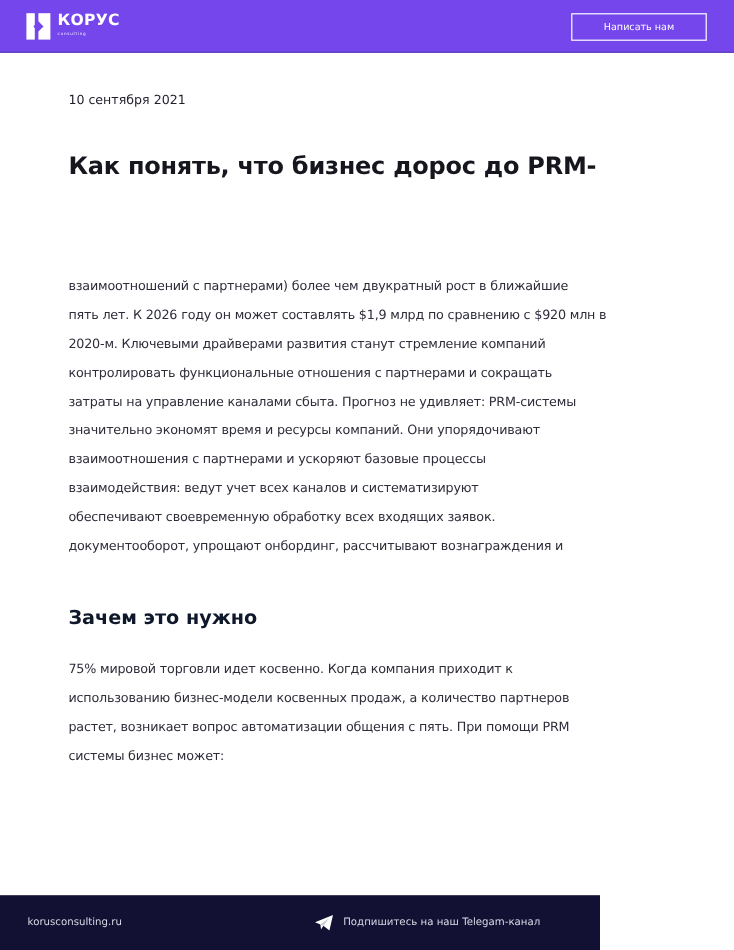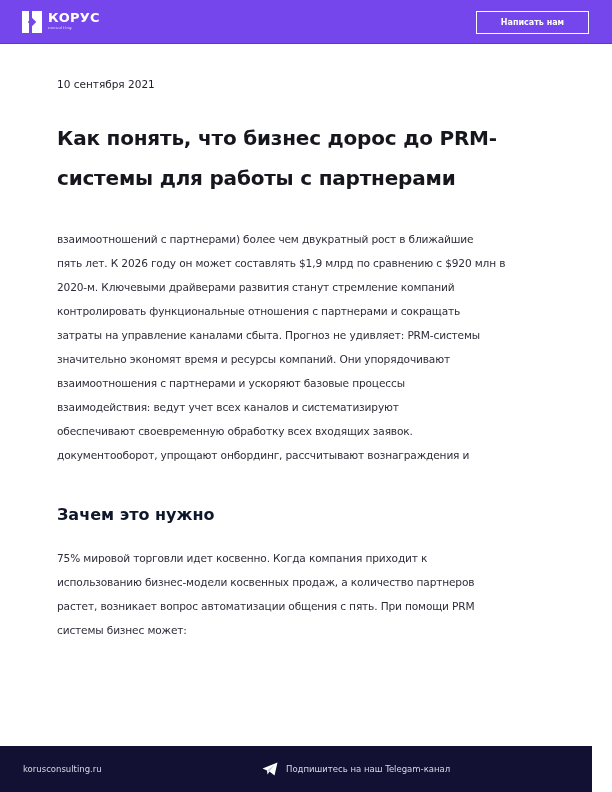--- a/index.html
+++ b/index.html
@@ -16,21 +16,21 @@
     .logo-mark .bar-l { position: absolute; left: 0; top: 0; width: 7px; height: 22px; background: #fff; }
     .logo-mark .bar-r { position: absolute; left: 10px; top: 0; width: 10px; height: 22px; background: #fff; }
     .logo-mark .notch { position: absolute; left: 7px; top: 8px; width: 6px; height: 6px; background: #7446ec; transform: rotate(45deg); }
     .logo-text { display: flex; flex-direction: column; }
     .logo-title { font-family: "DejaVu Sans", sans-serif; font-weight: bold; color: #fff; font-size: 13px; line-height: 14px; letter-spacing: 0.2px; }
     .logo-sub { color: #fff; font-size: 3.5px; line-height: 6px; letter-spacing: 0.6px; opacity: 0.9; }
 
     .btn-write {
       position: absolute; left: 476px; top: 11px; width: 113px; height: 23px;
       border: 1px solid #ffffff; background: transparent;
-      color: #fff; font-size: 8px; font-weight: bold;
+      color: #fff; font-size: 8px; font-weight: normal;
       display: flex; align-items: center; justify-content: center;
       font-family: "DejaVu Sans", sans-serif;
     }
 
     .date { position: absolute; left: 57px; top: 78px; font-size: 10.5px; color: #1f1f2b; }
 
     .title {
       position: absolute; left: 57px; top: 118px; width: 500px;
       font-size: 20px; font-weight: bold; line-height: 40px; color: #16161e;
       font-family: "DejaVu Sans", sans-serif; letter-spacing: -0.2px;
@@ -44,21 +44,21 @@
     .p1 { top: 227px; }
     .p2 { top: 546px; }
 
     .subheading {
       position: absolute; left: 57px; top: 505px;
       font-size: 16px; font-weight: bold; color: #0f172a;
       font-family: "DejaVu Sans", sans-serif;
     }
 
     .footer {
-      position: absolute; left: 0; top: 746px; width: 592px; height: 46px;
+      position: absolute; left: 0; top: 746px; width: 500px; height: 46px;
       background: #121133;
     }
     .footer-site { position: absolute; left: 23px; top: 18px; font-size: 8.5px; color: #d8d8e6; }
     .tg { position: absolute; left: 262px; top: 16px; width: 16px; height: 14px; }
     .footer-sub { position: absolute; left: 286px; top: 18px; font-size: 8.5px; color: #d8d8e6; }
     .btn-sub {
       position: absolute; left: 476px; top: 12px; width: 113px; height: 22px;
       border: 1px solid #ffffff; color: #fff; font-size: 8px; font-weight: bold;
       display: flex; align-items: center; justify-content: center;
       font-family: "DejaVu Sans", sans-serif; background: transparent; margin-top: 40px;
@@ -79,21 +79,20 @@
       <span class="logo-sub">consulting</span>
     </div>
   </div>
   <div class="btn-write">Написать нам</div>
 </div>
 
 <div class="date">10 сентября 2021</div>
 
 <h1 class="title">
   <div>Как понять, что бизнес дорос до PRM-</div>
-  <div>системы для работы с партнерами</div>
 </h1>
 
 <div class="para p1">
   <div>взаимоотношений с партнерами) более чем двукратный рост в ближайшие</div>
   <div>пять лет. К 2026 году он может составлять $1,9 млрд по сравнению с $920 млн в</div>
   <div>2020-м. Ключевыми драйверами развития станут стремление компаний</div>
   <div>контролировать функциональные отношения с партнерами и сокращать</div>
   <div>затраты на управление каналами сбыта. Прогноз не удивляет: PRM-системы</div>
   <div>значительно экономят время и ресурсы компаний. Они упорядочивают</div>
   <div>взаимоотношения с партнерами и ускоряют базовые процессы</div>

